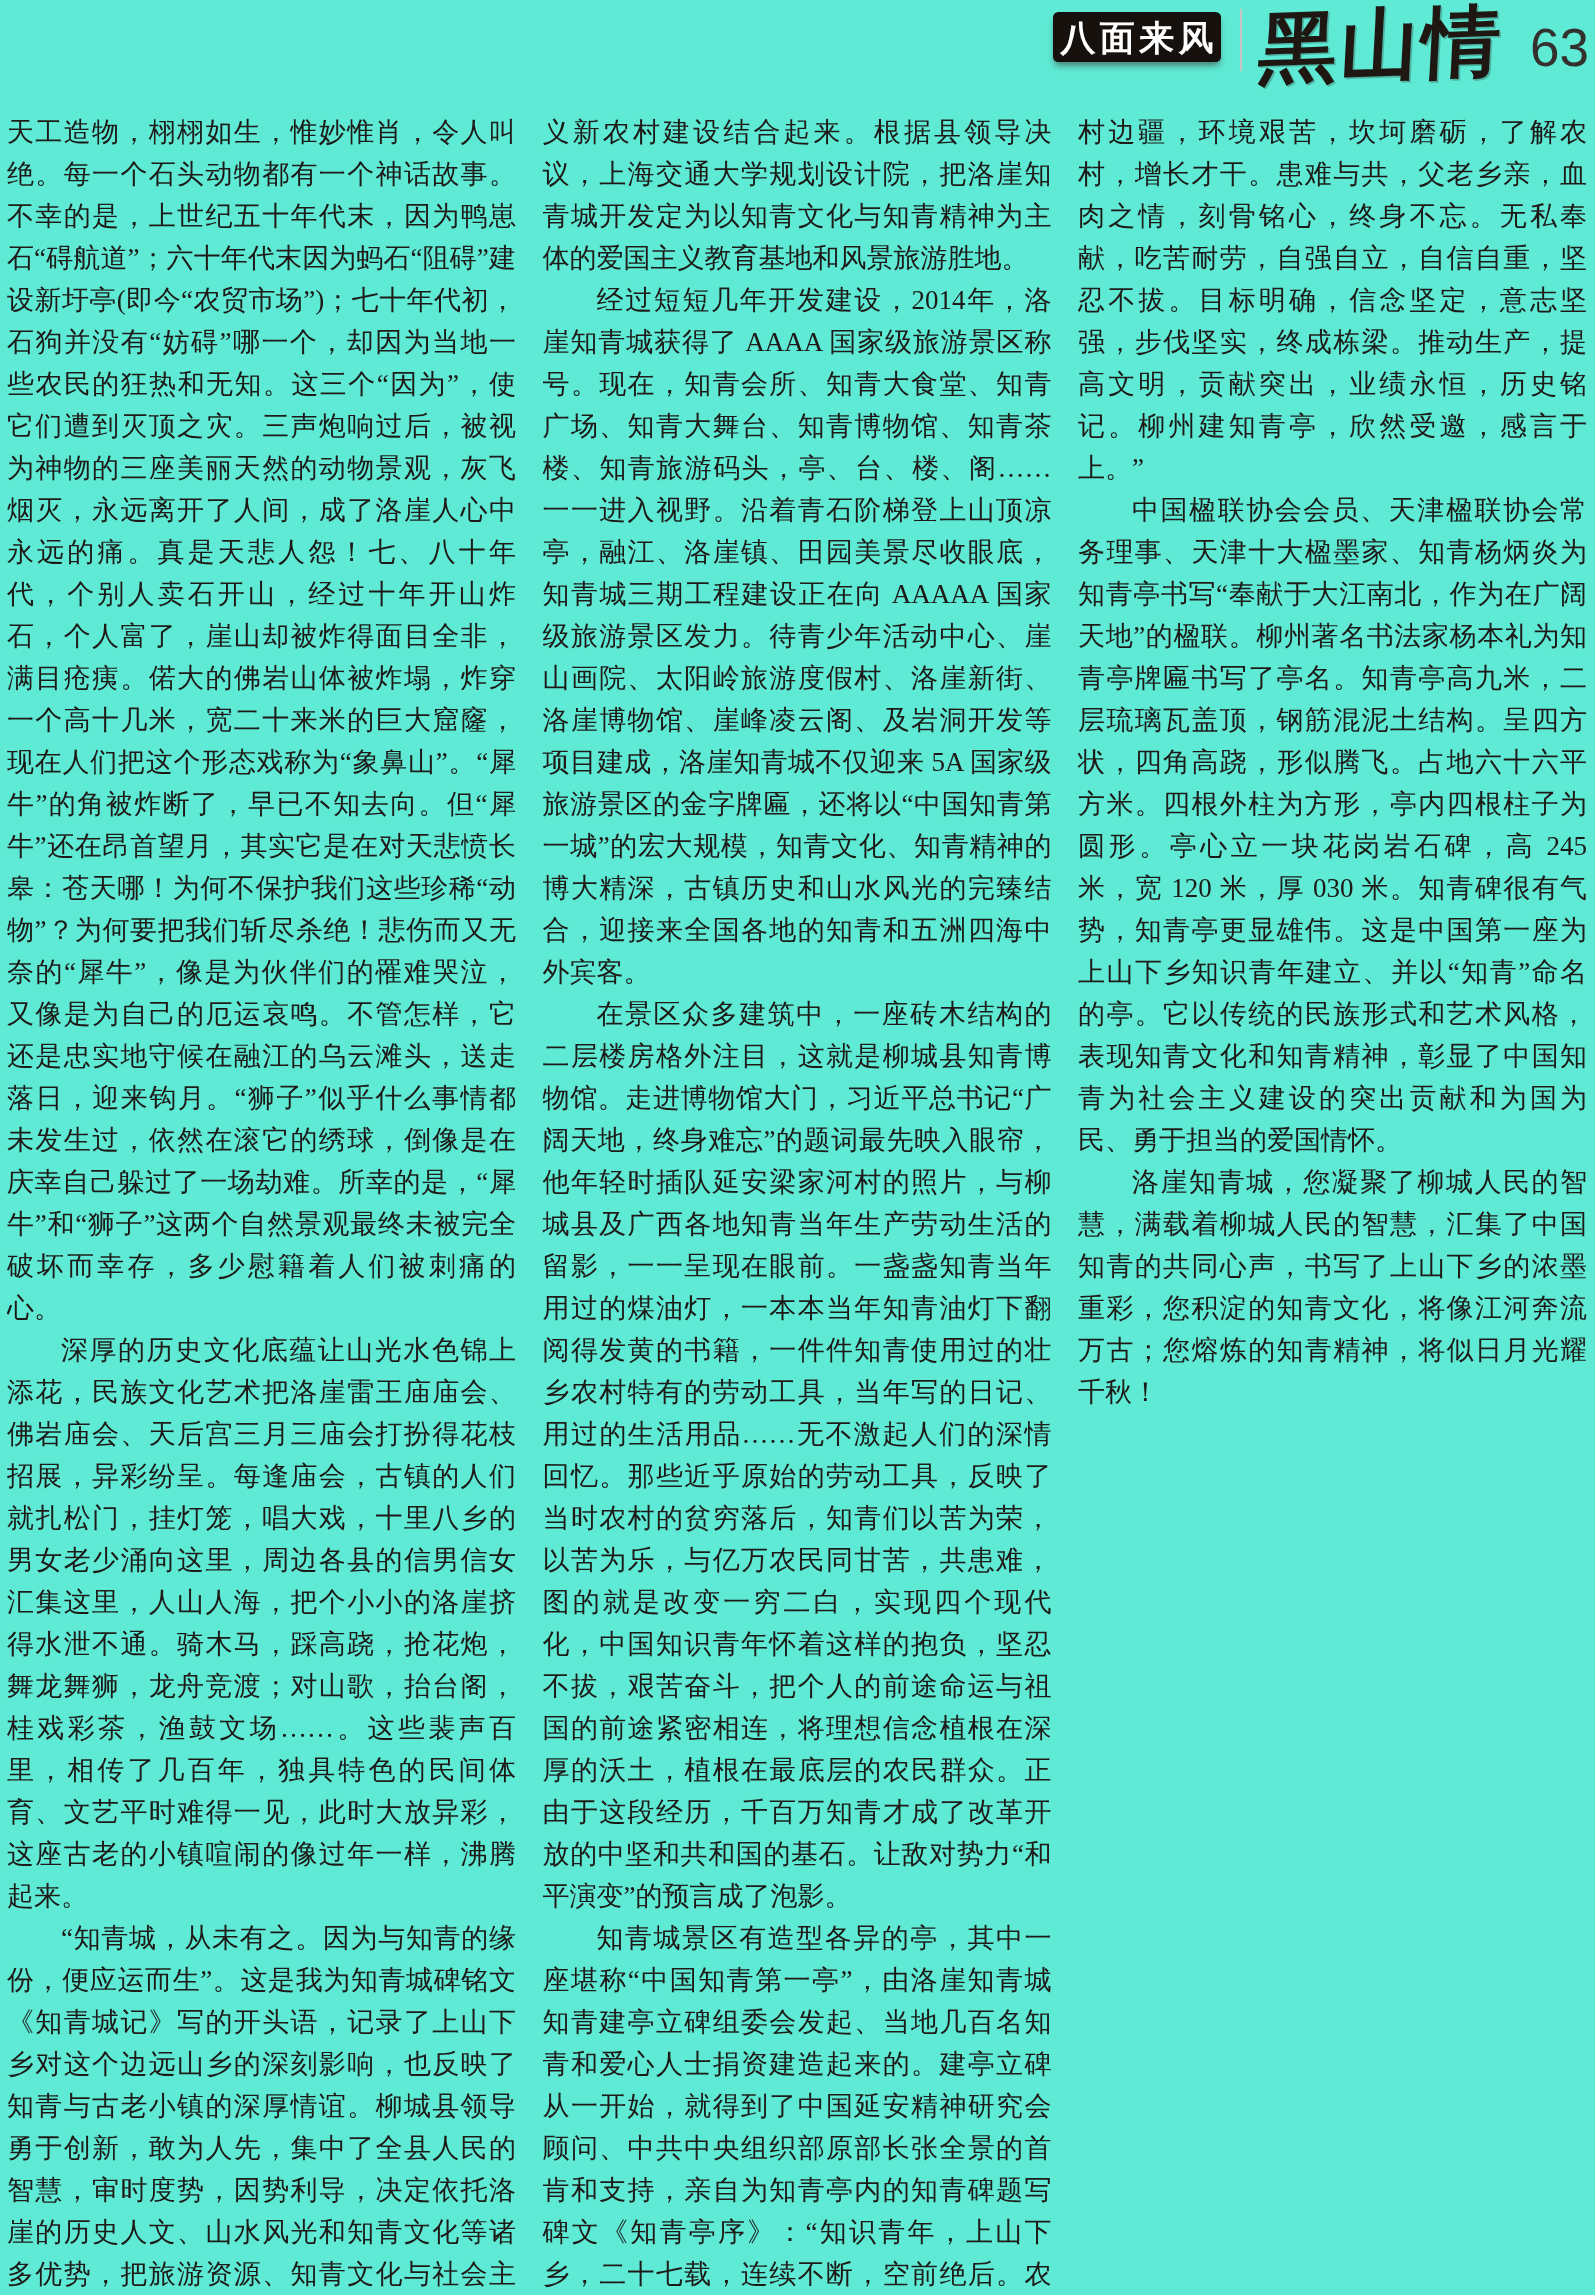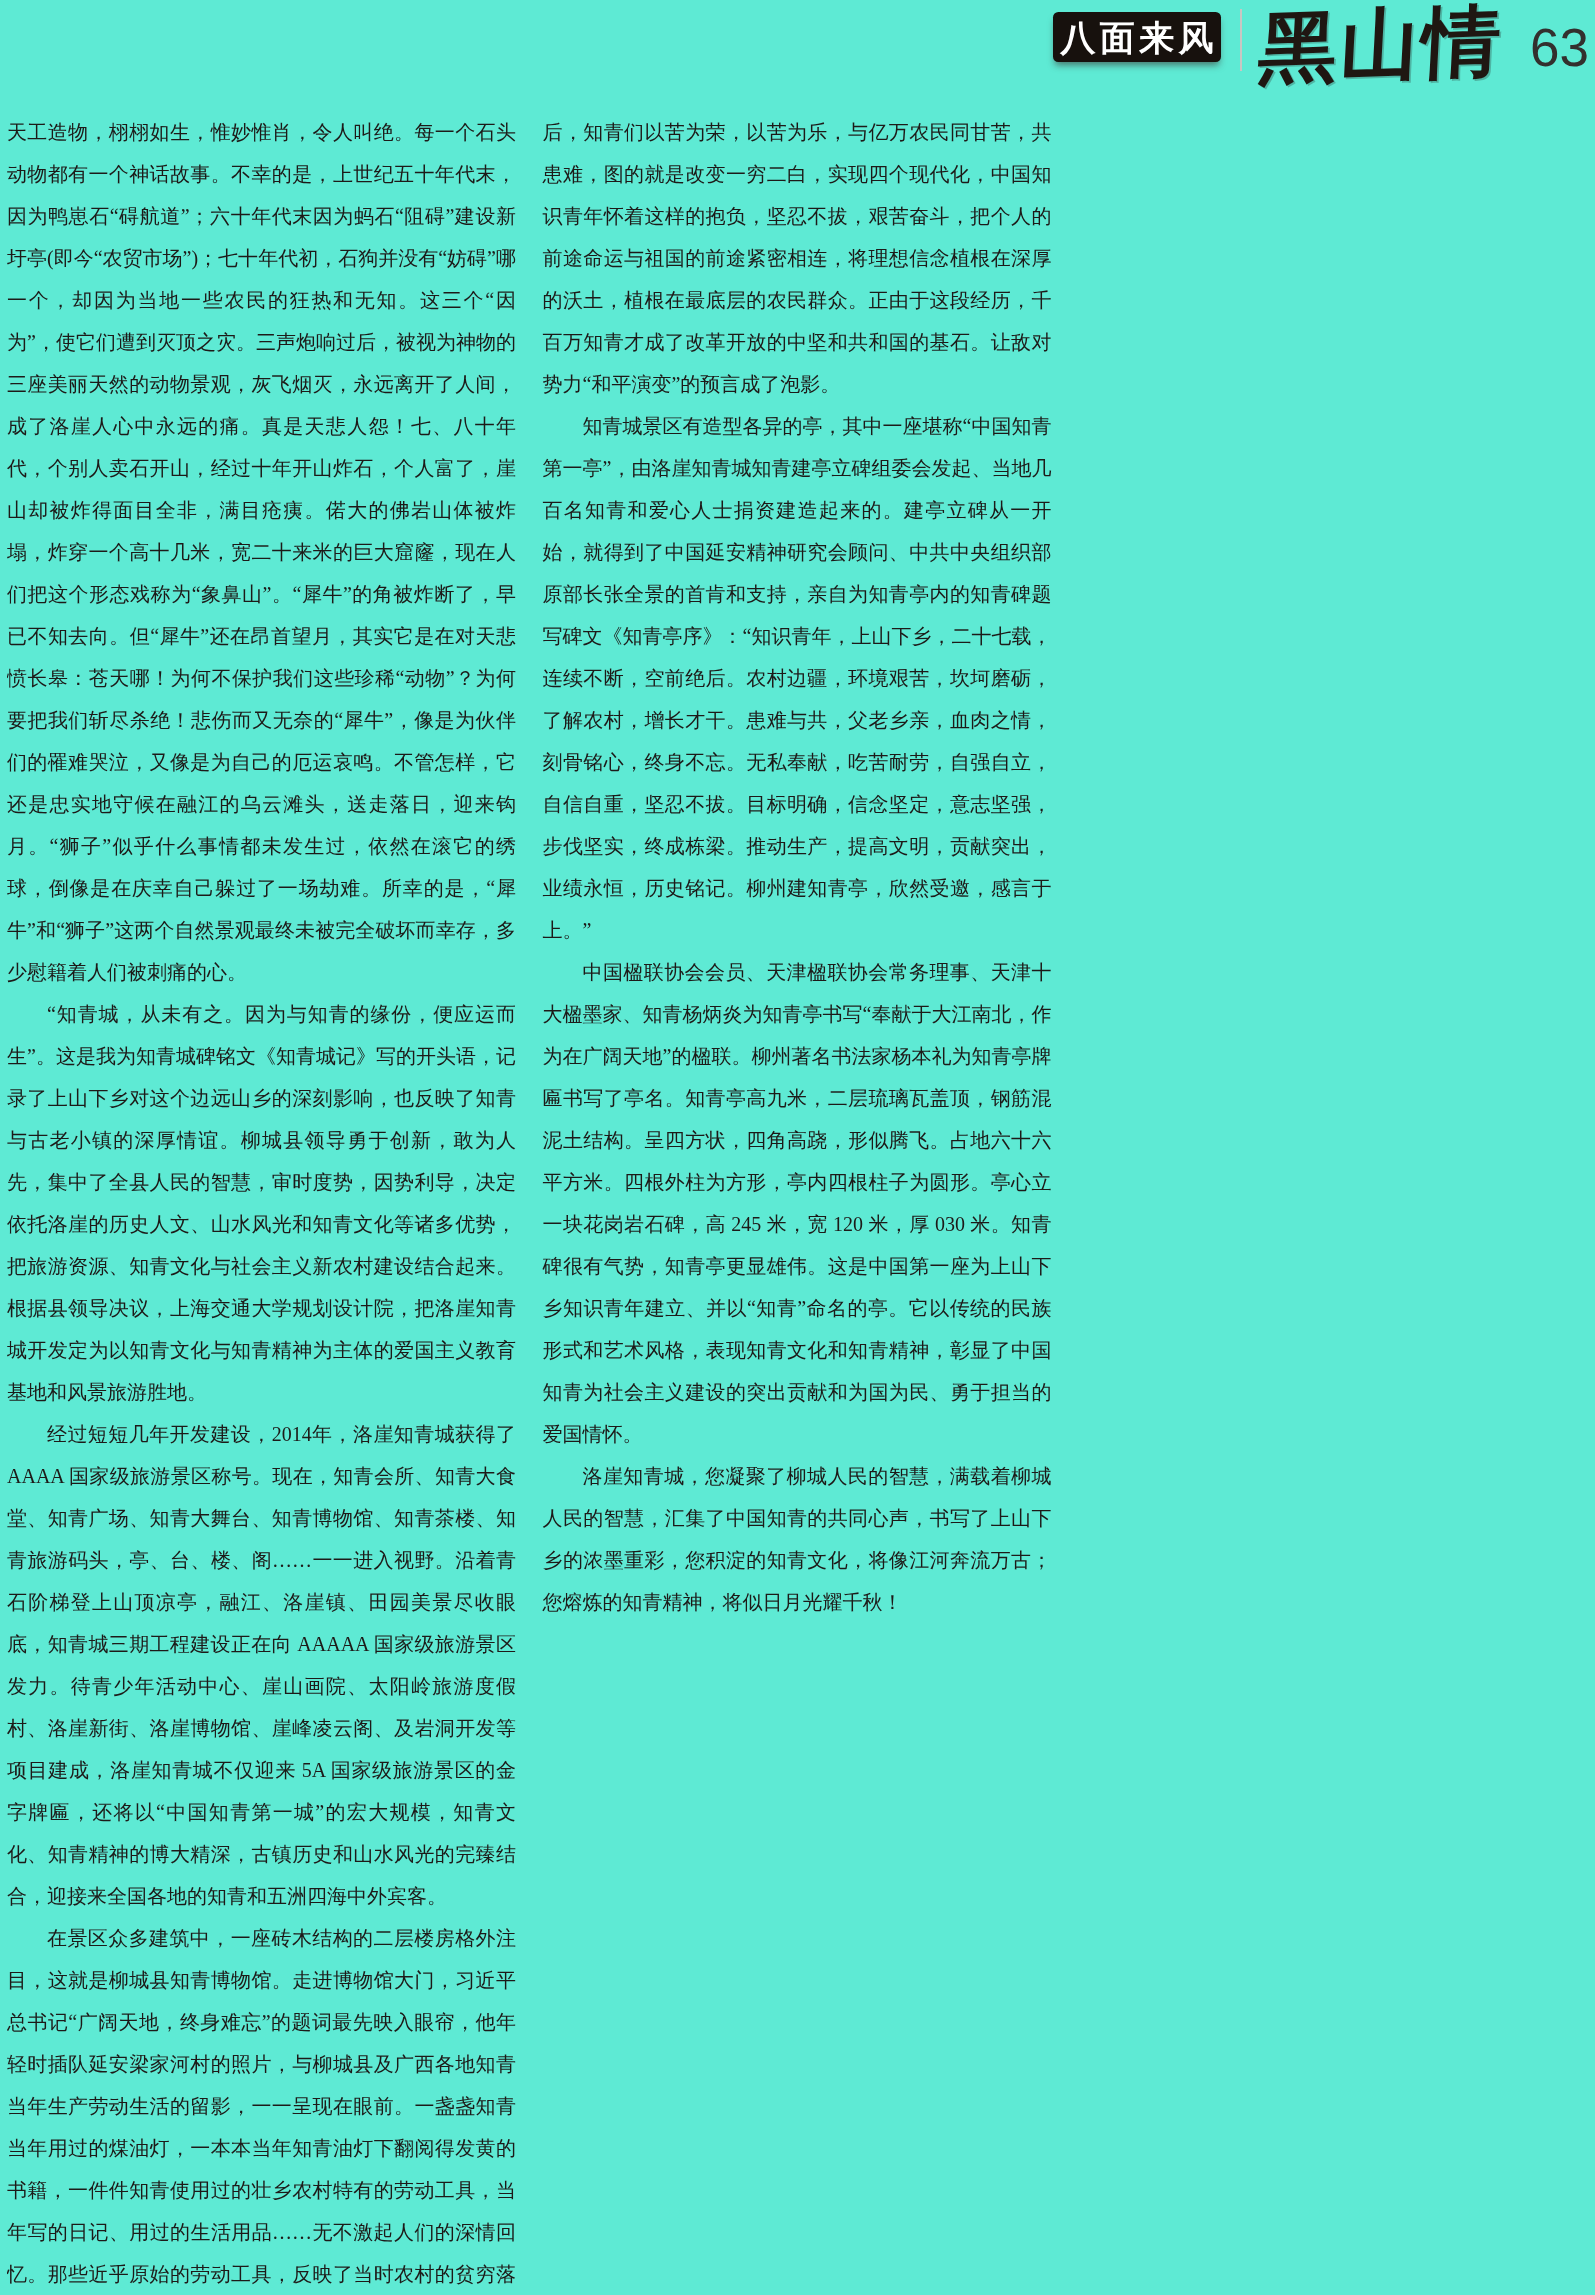--- a/index.html
+++ b/index.html
@@ -57,21 +57,21 @@
   }
   
   .article{
     position:absolute;
     left:7px;top:111px;
     width:1580px;height:2185px;
     column-count:3;
     column-gap:26.6px;
     column-fill:auto;
     overflow:hidden;
-    font-size:20px;
+    font-size:27px;
     line-height:42px;
     text-align:justify;
     color:#1d1a18;
   }
   .article p{margin:0;padding:0;}
   .article p.indent{text-indent:2em;}
 </style>
 </head>
 <body>
 
@@ -81,20 +81,21 @@
     <div class="badge">
       <span>八面来风</span>
     </div>
     <div class="hdr-divider"></div>
     <div class="calligraphy">黑山情</div>
     <div class="pagenum">63</div>
   </header>
 
   <main class="article">
     <p>天工造物，栩栩如生，惟妙惟肖，令人叫绝。每一个石头动物都有一个神话故事。不幸的是，上世纪五十年代末，因为鸭崽石“碍航道”；六十年代末因为蚂石“阻碍”建设新圩亭(即今“农贸市场”)；七十年代初，石狗并没有“妨碍”哪一个，却因为当地一些农民的狂热和无知。这三个“因为”，使它们遭到灭顶之灾。三声炮响过后，被视为神物的三座美丽天然的动物景观，灰飞烟灭，永远离开了人间，成了洛崖人心中永远的痛。真是天悲人怨！七、八十年代，个别人卖石开山，经过十年开山炸石，个人富了，崖山却被炸得面目全非，满目疮痍。偌大的佛岩山体被炸塌，炸穿一个高十几米，宽二十来米的巨大窟窿，现在人们把这个形态戏称为“象鼻山”。“犀牛”的角被炸断了，早已不知去向。但“犀牛”还在昂首望月，其实它是在对天悲愤长皋：苍天哪！为何不保护我们这些珍稀“动物”？为何要把我们斩尽杀绝！悲伤而又无奈的“犀牛”，像是为伙伴们的罹难哭泣，又像是为自己的厄运哀鸣。不管怎样，它还是忠实地守候在融江的乌云滩头，送走落日，迎来钩月。“狮子”似乎什么事情都未发生过，依然在滚它的绣球，倒像是在庆幸自己躲过了一场劫难。所幸的是，“犀牛”和“狮子”这两个自然景观最终未被完全破坏而幸存，多少慰籍着人们被刺痛的心。</p>
+    <p class="indent">深厚的历史文化底蕴让山光水色锦上添花，民族文化艺术把洛崖雷王庙庙会、佛岩庙会、天后宫三月三庙会打扮得花枝招展，异彩纷呈。每逢庙会，古镇的人们就扎松门，挂灯笼，唱大戏，十里八乡的男女老少涌向这里，周边各县的信男信女汇集这里，人山人海，把个小小的洛崖挤得水泄不通。骑木马，踩高跷，抢花炮，舞龙舞狮，龙舟竞渡；对山歌，抬台阁，桂戏彩茶，渔鼓文场……。这些裴声百里，相传了几百年，独具特色的民间体育、文艺平时难得一见，此时大放异彩，这座古老的小镇喧闹的像过年一样，沸腾起来。</p>
     <p class="indent">“知青城，从未有之。因为与知青的缘份，便应运而生”。这是我为知青城碑铭文《知青城记》写的开头语，记录了上山下乡对这个边远山乡的深刻影响，也反映了知青与古老小镇的深厚情谊。柳城县领导勇于创新，敢为人先，集中了全县人民的智慧，审时度势，因势利导，决定依托洛崖的历史人文、山水风光和知青文化等诸多优势，把旅游资源、知青文化与社会主义新农村建设结合起来。根据县领导决议，上海交通大学规划设计院，把洛崖知青城开发定为以知青文化与知青精神为主体的爱国主义教育基地和风景旅游胜地。</p>
     <p class="indent">经过短短几年开发建设，2014年，洛崖知青城获得了 AAAA 国家级旅游景区称号。现在，知青会所、知青大食堂、知青广场、知青大舞台、知青博物馆、知青茶楼、知青旅游码头，亭、台、楼、阁……一一进入视野。沿着青石阶梯登上山顶凉亭，融江、洛崖镇、田园美景尽收眼底，知青城三期工程建设正在向 AAAAA 国家级旅游景区发力。待青少年活动中心、崖山画院、太阳岭旅游度假村、洛崖新街、洛崖博物馆、崖峰凌云阁、及岩洞开发等项目建成，洛崖知青城不仅迎来 5A 国家级旅游景区的金字牌匾，还将以“中国知青第一城”的宏大规模，知青文化、知青精神的博大精深，古镇历史和山水风光的完臻结合，迎接来全国各地的知青和五洲四海中外宾客。</p>
     <p class="indent">在景区众多建筑中，一座砖木结构的二层楼房格外注目，这就是柳城县知青博物馆。走进博物馆大门，习近平总书记“广阔天地，终身难忘”的题词最先映入眼帘，他年轻时插队延安梁家河村的照片，与柳城县及广西各地知青当年生产劳动生活的留影，一一呈现在眼前。一盏盏知青当年用过的煤油灯，一本本当年知青油灯下翻阅得发黄的书籍，一件件知青使用过的壮乡农村特有的劳动工具，当年写的日记、用过的生活用品……无不激起人们的深情回忆。那些近乎原始的劳动工具，反映了当时农村的贫穷落后，知青们以苦为荣，以苦为乐，与亿万农民同甘苦，共患难，图的就是改变一穷二白，实现四个现代化，中国知识青年怀着这样的抱负，坚忍不拔，艰苦奋斗，把个人的前途命运与祖国的前途紧密相连，将理想信念植根在深厚的沃土，植根在最底层的农民群众。正由于这段经历，千百万知青才成了改革开放的中坚和共和国的基石。让敌对势力“和平演变”的预言成了泡影。</p>
     <p class="indent">知青城景区有造型各异的亭，其中一座堪称“中国知青第一亭”，由洛崖知青城知青建亭立碑组委会发起、当地几百名知青和爱心人士捐资建造起来的。建亭立碑从一开始，就得到了中国延安精神研究会顾问、中共中央组织部原部长张全景的首肯和支持，亲自为知青亭内的知青碑题写碑文《知青亭序》：“知识青年，上山下乡，二十七载，连续不断，空前绝后。农村边疆，环境艰苦，坎坷磨砺，了解农村，增长才干。患难与共，父老乡亲，血肉之情，刻骨铭心，终身不忘。无私奉献，吃苦耐劳，自强自立，自信自重，坚忍不拔。目标明确，信念坚定，意志坚强，步伐坚实，终成栋梁。推动生产，提高文明，贡献突出，业绩永恒，历史铭记。柳州建知青亭，欣然受邀，感言于上。”</p>
     <p class="indent">中国楹联协会会员、天津楹联协会常务理事、天津十大楹墨家、知青杨炳炎为知青亭书写“奉献于大江南北，作为在广阔天地”的楹联。柳州著名书法家杨本礼为知青亭牌匾书写了亭名。知青亭高九米，二层琉璃瓦盖顶，钢筋混泥土结构。呈四方状，四角高跷，形似腾飞。占地六十六平方米。四根外柱为方形，亭内四根柱子为圆形。亭心立一块花岗岩石碑，高 245 米，宽 120 米，厚 030 米。知青碑很有气势，知青亭更显雄伟。这是中国第一座为上山下乡知识青年建立、并以“知青”命名的亭。它以传统的民族形式和艺术风格，表现知青文化和知青精神，彰显了中国知青为社会主义建设的突出贡献和为国为民、勇于担当的爱国情怀。</p>
     <p class="indent">洛崖知青城，您凝聚了柳城人民的智慧，满载着柳城人民的智慧，汇集了中国知青的共同心声，书写了上山下乡的浓墨重彩，您积淀的知青文化，将像江河奔流万古；您熔炼的知青精神，将似日月光耀千秋！</p>
   </main>
 
 </div>
 

